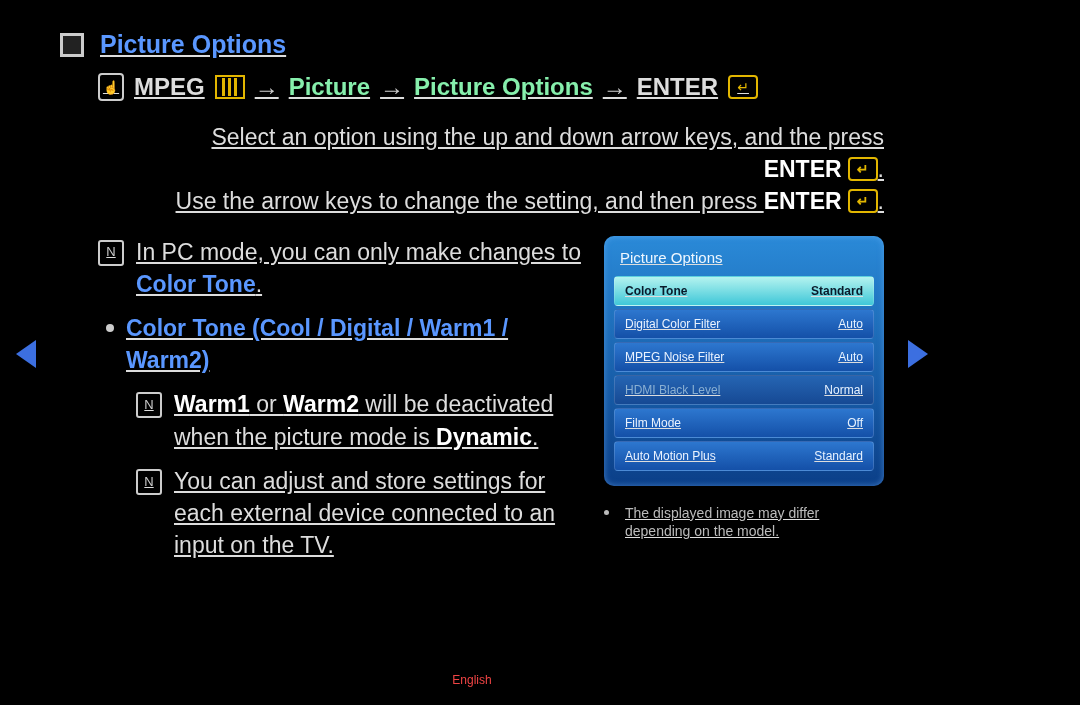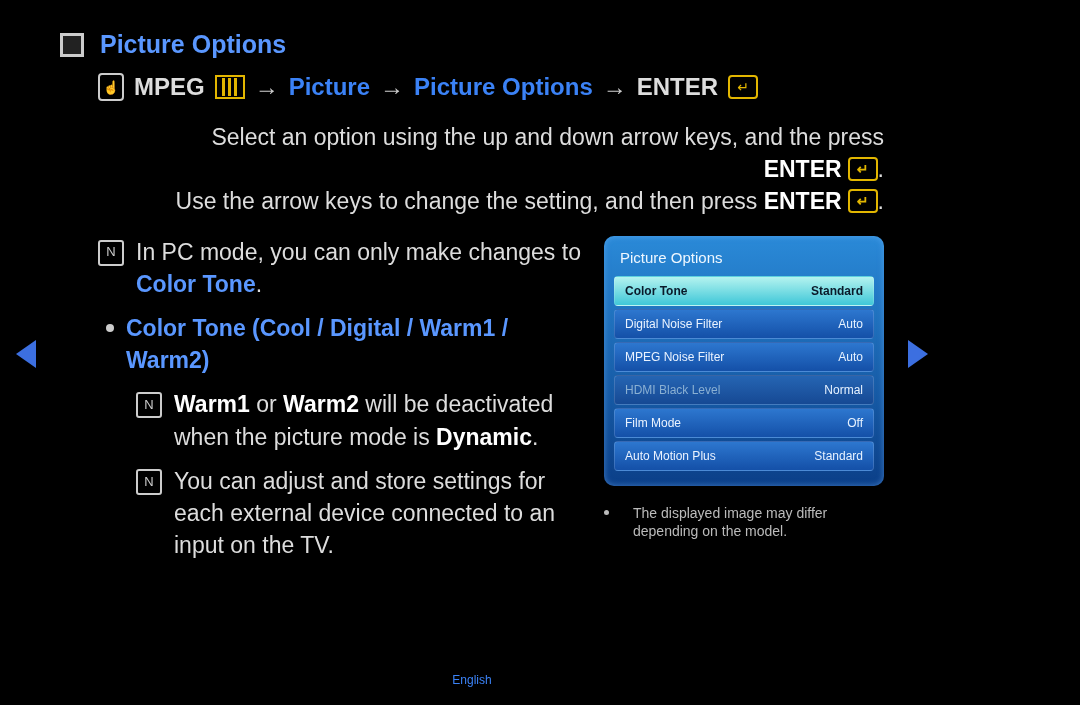--- a/index.html
+++ b/index.html
@@ -12,20 +12,21 @@
     color: #ddd;
     overflow: hidden;
     position: relative;
   }
   .page {
     position: relative;
     width: 944px;
     height: 705px;
     box-sizing: border-box;
     padding: 30px 60px 0 60px;
+    text-decoration: underline;
   }
   .title-row {
     display: flex;
     align-items: center;
     gap: 16px;
     margin-bottom: 14px;
   }
   .sq-marker {
     width: 18px;
     height: 18px;
@@ -67,21 +68,21 @@
     align-items: stretch;
     justify-content: space-evenly;
     padding: 1px 2px;
     box-sizing: content-box;
   }
   .menu-glyph span {
     width: 3px;
     background: #e2b600;
   }
   .arrow-sep { color: #ccc; }
-  .bc-blue { color: #3b82f6; font-weight: bold; }
+  .bc-blue { color: #86efac; font-weight: bold; }
   .enter-label { color: #ddd; font-weight: bold; }
   .enter-glyph {
     width: 26px;
     height: 20px;
     border: 2px solid #e2b600;
     border-radius: 4px;
     display: inline-flex;
     align-items: center;
     justify-content: center;
     color: #e2b600;
@@ -177,21 +178,21 @@
     color: #0a1a2a;
   }
   .osd-item.disabled {
     color: #8ab0d3;
     background: linear-gradient(180deg, #2565b3 0%, #164994 100%);
   }
   .osd-val { color: #e6f2ff; }
   .panel-note {
     margin-top: 18px;
     display: flex;
-    gap: 24px;
+    gap: 16px;
     font-size: 14px;
     color: #bbb;
     line-height: 1.35;
   }
   .panel-note .dot {
     width: 5px;
     height: 5px;
     background: #bbb;
     border-radius: 50%;
     margin-top: 6px;
@@ -217,21 +218,21 @@
     border-left: 20px solid #3c6fe0;
     filter: drop-shadow(0 0 1px rgba(0,0,0,0.6));
   }
   .footer {
     position: absolute;
     bottom: 18px;
     left: 0;
     width: 100%;
     text-align: center;
     font-size: 12px;
-    color: #3b82f6;
+    color: #ef4444;
   }
 </style>
 </head>
 <body>
 
 <div class="page">
   <div class="title-row">
     <span class="sq-marker"></span>
     <span class="title-text">Picture Options</span>
   </div>
@@ -296,21 +297,21 @@
 
     <div class="panel">
       <div class="osd">
         <div class="osd-title">Picture Options</div>
         <div id="osd-list">
             <div class="osd-item highlight">
               <span>Color Tone</span>
               <span class="osd-val">Standard</span>
             </div>
             <div class="osd-item">
-              <span>Digital Noise Filter</span>
+              <span>Digital Color Filter</span>
               <span class="osd-val">Auto</span>
             </div>
             <div class="osd-item">
               <span>MPEG Noise Filter</span>
               <span class="osd-val">Auto</span>
             </div>
             <div class="osd-item disabled">
               <span>HDMI Black Level</span>
               <span class="osd-val">Normal</span>
             </div>

